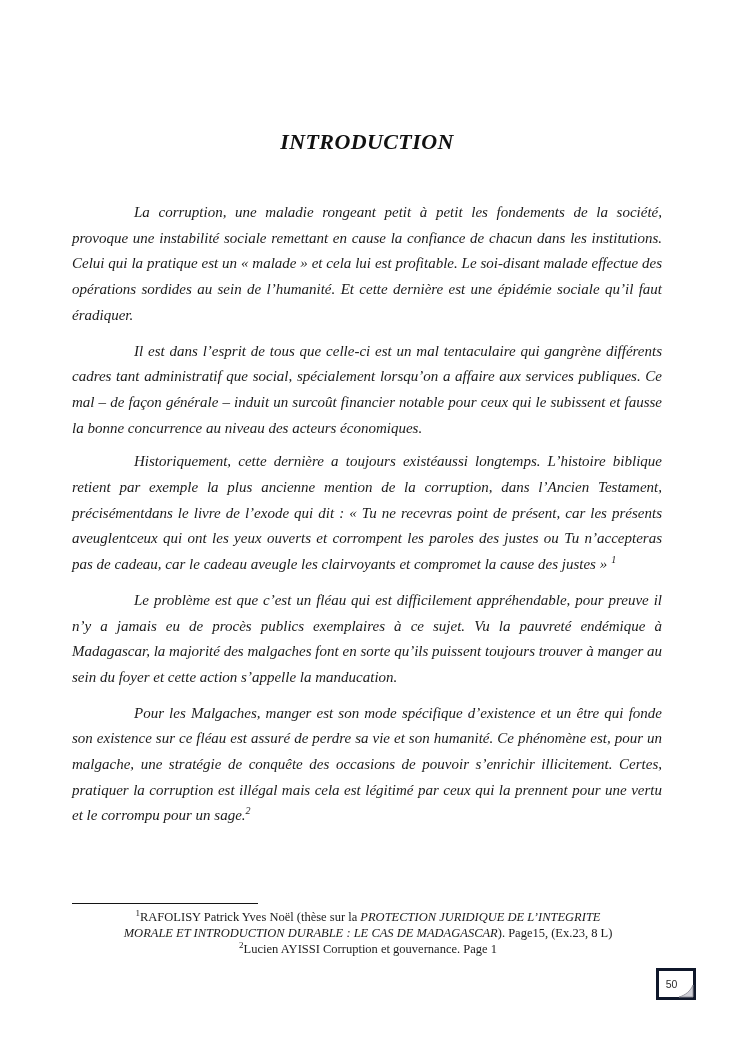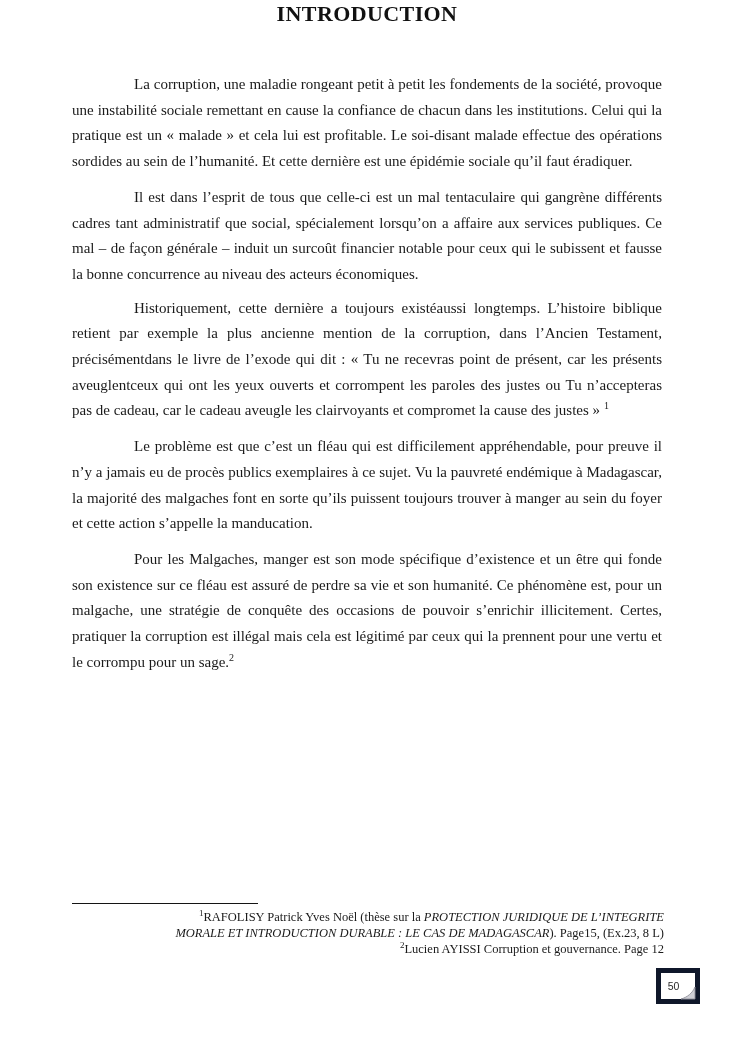--- a/index.html
+++ b/index.html
@@ -10,20 +10,22 @@
     background: #ffffff;
     overflow: hidden;
     font-family: "Liberation Serif", serif;
     color: #1a1a1a;
   }
   .content {
     position: absolute;
     left: 72px;
     top: 0;
     width: 590px;
+    padding-top: 128px;
+    font-style: italic;
   }
   h1.doc-title {
     margin: 0 0 44px 0;
     font-size: 22px;
     font-weight: bold;
     text-align: center;
     letter-spacing: 0.4px;
     line-height: 28px;
     color: #111111;
   }
@@ -48,31 +50,31 @@
   }
   .fn-rule {
     width: 186px;
     height: 0;
     border-top: 1.5px solid #141414;
     margin-bottom: 6px;
   }
   .fn {
     font-size: 12.5px;
     line-height: 15.8px;
-    text-align: right;
+    text-align: center;
   }
   .fn sup { font-size: 9px; line-height: 0; }
   .fn em { font-style: italic; }
   .page-number-badge {
     position: absolute;
     left: 656px;
     top: 968px;
     width: 34px;
     height: 26px;
-    border: 5px solid #0f172a;
+    border: 3px solid #0f172a;
     background: #ffffff;
     font-family: "Liberation Sans", sans-serif;
     font-size: 10.5px;
     color: #2b2b2b;
   }
   .page-number-badge .num {
     position: absolute;
     left: 0;
     right: 9px;
     top: 0;
@@ -106,21 +108,21 @@
 
     <p class="body-par"><span>Le problème est que c’est un fléau qui est difficilement appréhendable, pour preuve il n’y a jamais eu de procès publics exemplaires à ce sujet. Vu la pauvreté endémique à Madagascar, la majorité des malgaches font en sorte qu’ils puissent toujours trouver à manger au sein du foyer et cette action s’appelle la manducation.</span></p>
 
     <p class="body-par"><span>Pour les Malgaches, manger est son mode spécifique d’existence et un être qui fonde son existence sur ce fléau est assuré de perdre sa vie et son humanité. Ce phénomène est, pour un malgache, une stratégie de conquête des occasions de pouvoir s’enrichir illicitement. Certes, pratiquer la corruption est illégal mais cela est légitimé par ceux qui la prennent pour une vertu et le corrompu pour un sage.</span><sup class="fn-ref">2</sup></p>
 
   </div>
 
   <div class="footnotes">
     <div class="fn-rule"></div>
     <div class="fn"><sup>1</sup><span>RAFOLISY Patrick Yves Noël (thèse sur la </span><em>PROTECTION JURIDIQUE DE L’INTEGRITE</em><br><em>MORALE ET INTRODUCTION DURABLE : LE CAS DE MADAGASCAR</em><span>). Page15, (Ex.23, 8 L)</span></div>
-    <div class="fn"><sup>2</sup><span>Lucien AYISSI Corruption et gouvernance. Page 12</span></div>
+    <div class="fn"><sup>2</sup><span>Lucien AYISSI Corruption et gouvernance. Page 1</span></div>
   </div>
 
   <div class="page-number-badge">
     <span class="num">50</span>
     <span class="curl">
       <svg width="16" height="14" viewBox="0 0 16 14" xmlns="http://www.w3.org/2000/svg">
         <path d="M1,13 L15,13 L15,1 C12.5,7 7.5,11.2 1,13 Z" fill="#cfcfd6" stroke="#8e8e98" stroke-width="0.9"></path>
       </svg>
     </span>
   </div>

